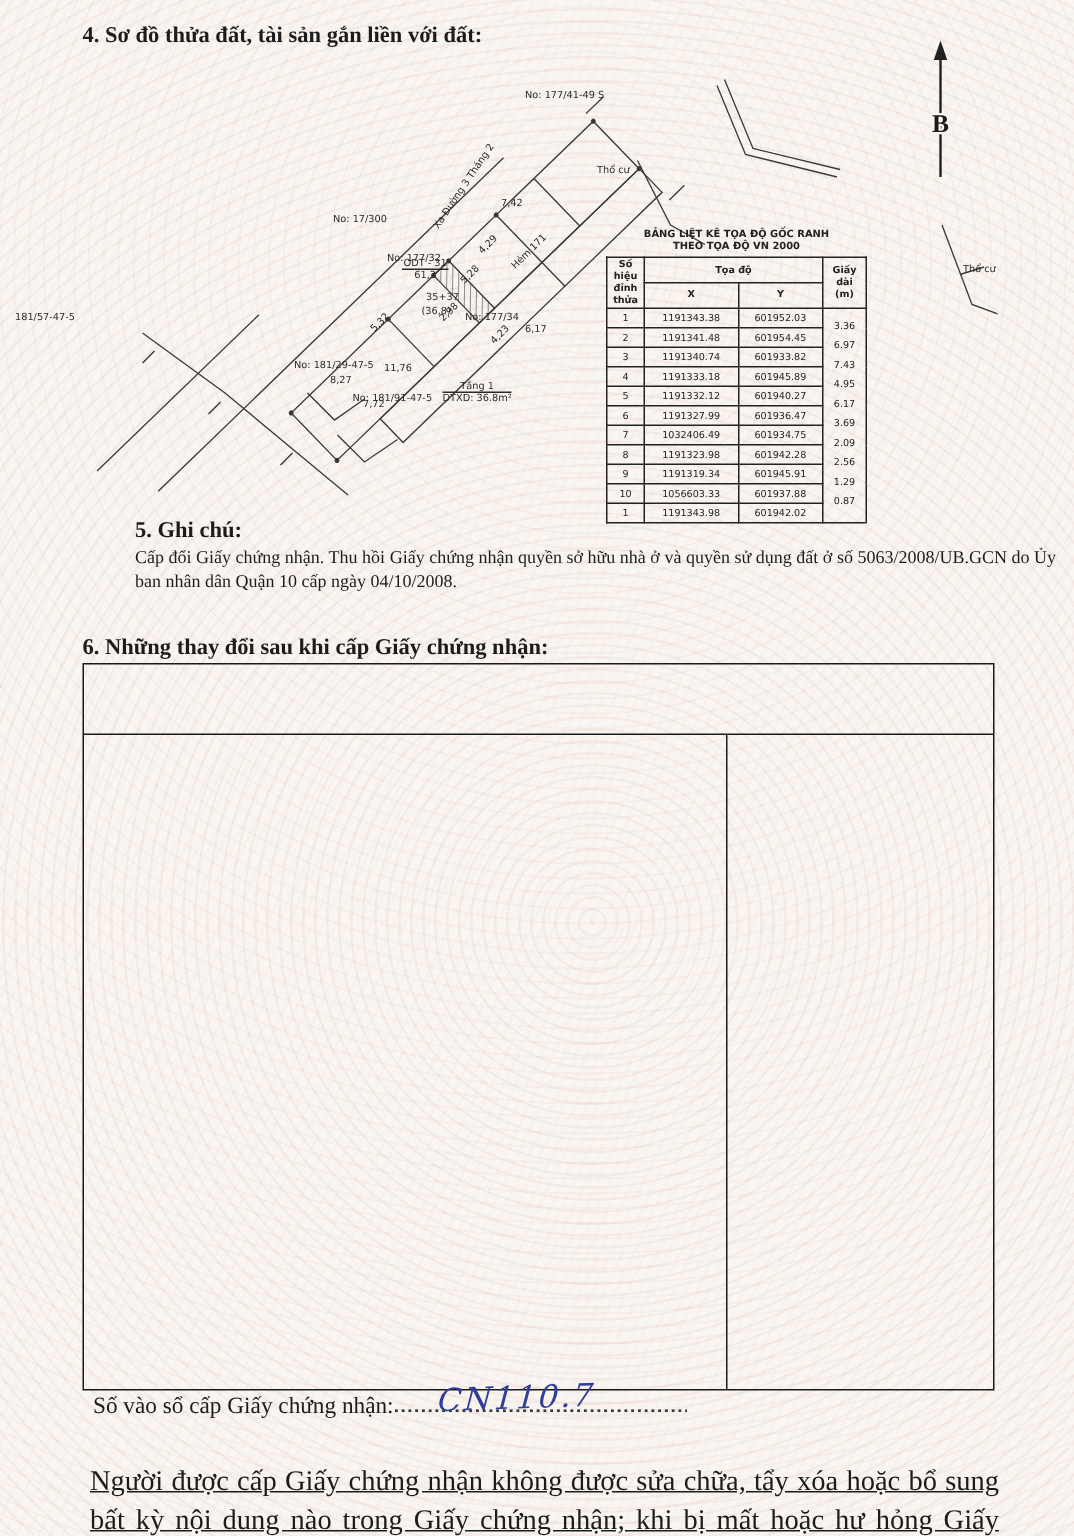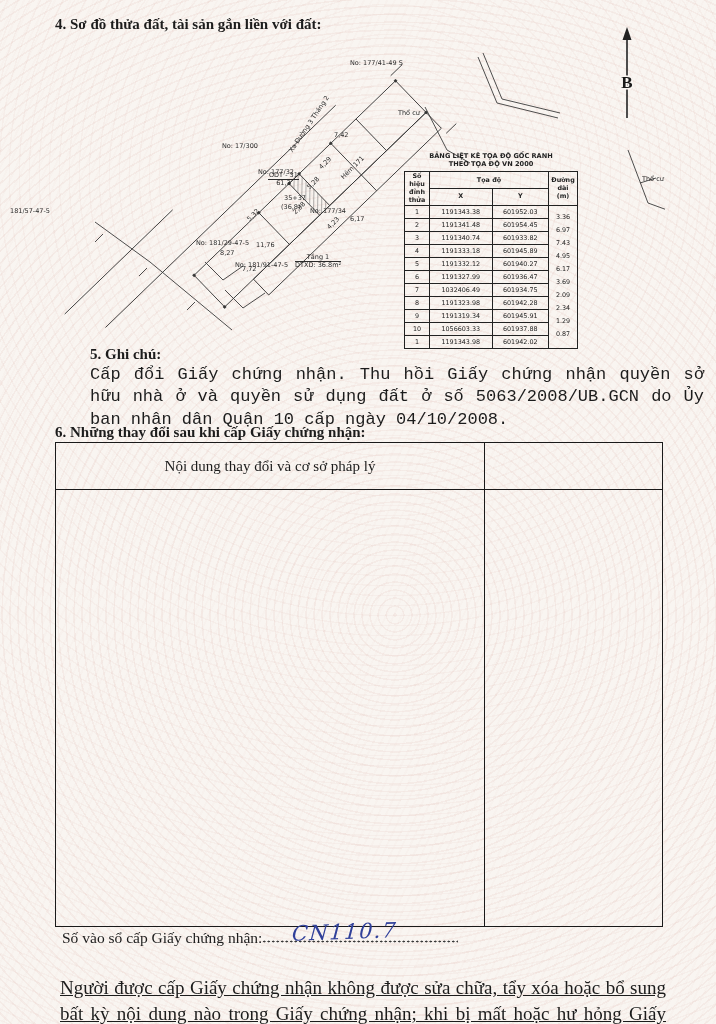--- a/index.html
+++ b/index.html
@@ -10,21 +10,21 @@
   }
   .wm{position:absolute;inset:0;pointer-events:none;}
   .wm-a{background:repeating-radial-gradient(circle at 395px 615px, rgba(208,150,140,0.10) 0 1.6px, transparent 1.6px 8px);}
   .wm-b{background:repeating-radial-gradient(circle at 390px 175px, rgba(208,150,140,0.07) 0 1.4px, transparent 1.4px 10px);}
   .wm-c{background:repeating-linear-gradient(115deg, rgba(225,190,182,0.06) 0 2px, transparent 2px 7px);}
 
   .sec-title{position:absolute;font-weight:bold;font-size:15px;}
   #sec4-title{left:55px;top:16px;}
   #sec5-wrap{position:absolute;left:55px;top:346px;width:614px;margin-left:35px;}
   #sec5-title{font-weight:bold;font-size:15px;}
-  #sec5-body{font-size:17px;line-height:1.32;margin-top:1px;text-align:justify;font-family:Liberation Mono, monospace;}
+  #sec5-body{font-size:12px;line-height:1.32;margin-top:1px;text-align:justify;}
   #sec6-title{left:55px;top:424px;}
 
   
   #diagram{position:absolute;left:0;top:48px;width:716px;height:302px;}
   #sketch{position:absolute;left:55px;top:2px;}
   .dlabel{position:absolute;font-family:"DejaVu Sans",sans-serif;font-size:6.5px;color:#2a2a2a;white-space:nowrap;line-height:1.1;}
   .rot{transform-origin:0 0;}
   .fraction{position:absolute;font-family:"DejaVu Sans",sans-serif;font-size:6.5px;color:#2a2a2a;text-align:center;line-height:1.15;}
   .fraction .top{display:block;border-bottom:0.8px solid #2a2a2a;padding:0 1px;}
   #north{position:absolute;left:612px;top:26px;width:30px;height:95px;}
@@ -163,21 +163,21 @@
   </div>
   <table class="coord">
     <thead>
       <tr>
         <th rowspan="2" class="c-p">
           <span>Số hiệu</span><br>
           <span>đỉnh thửa</span>
         </th>
         <th colspan="2">Tọa độ</th>
         <th rowspan="2" class="c-l" style="border-bottom:0.8px solid #222;border-top:0.8px solid #222;">
-          <span>Đường dài</span><br>
+          <span>Giấy dài</span><br>
           <span>(m)</span>
         </th>
       </tr>
       <tr>
         <th>X</th>
         <th>Y</th>
       </tr>
     </thead>
     <tbody>
         <tr>
@@ -234,21 +234,21 @@
           <td class="c-y">601934.75</td>
           <td class="c-l">
             <span>2.09</span>
           </td>
         </tr>
         <tr>
           <td class="c-p">8</td>
           <td class="c-x">1191323.98</td>
           <td class="c-y">601942.28</td>
           <td class="c-l">
-            <span>2.34</span>
+            <span>2.56</span>
           </td>
         </tr>
         <tr>
           <td class="c-p">9</td>
           <td class="c-x">1191319.34</td>
           <td class="c-y">601945.91</td>
           <td class="c-l">
             <span>1.29</span>
           </td>
         </tr>
@@ -274,21 +274,20 @@
 
 <div id="sec5-wrap">
   <div id="sec5-title">5. Ghi chú:</div>
   <div id="sec5-body">Cấp đổi Giấy chứng nhận. Thu hồi Giấy chứng nhận quyền sở hữu nhà ở và quyền sử dụng đất ở số 5063/2008/UB.GCN do Ủy ban nhân dân Quận 10 cấp ngày 04/10/2008.</div>
 </div>
 
 <div class="sec-title" id="sec6-title">6. Những thay đổi sau khi cấp Giấy chứng nhận:</div>
 
 <div id="changes-table">
   <div class="bt-head">
-    <div class="bt-h1">Nội dung thay đổi và cơ sở pháp lý</div>
   </div>
   <div class="bt-body">
     <div class="bt-b1"></div>
     <div class="bt-b2"></div>
   </div>
 </div>
 
 <div id="registry">
   <span>Số vào sổ cấp Giấy chứng nhận:</span><span class="dots"></span>
   <span class="hand">CN110.7</span>

